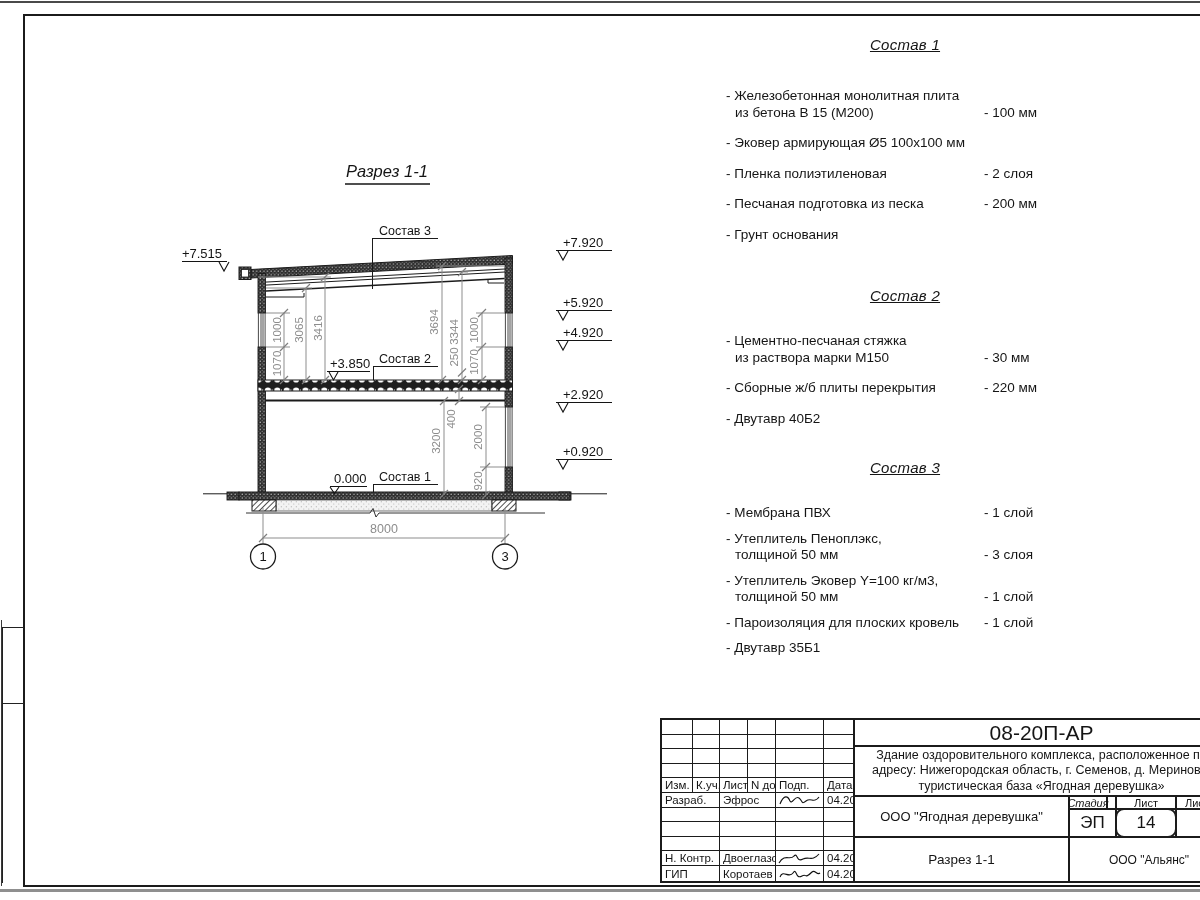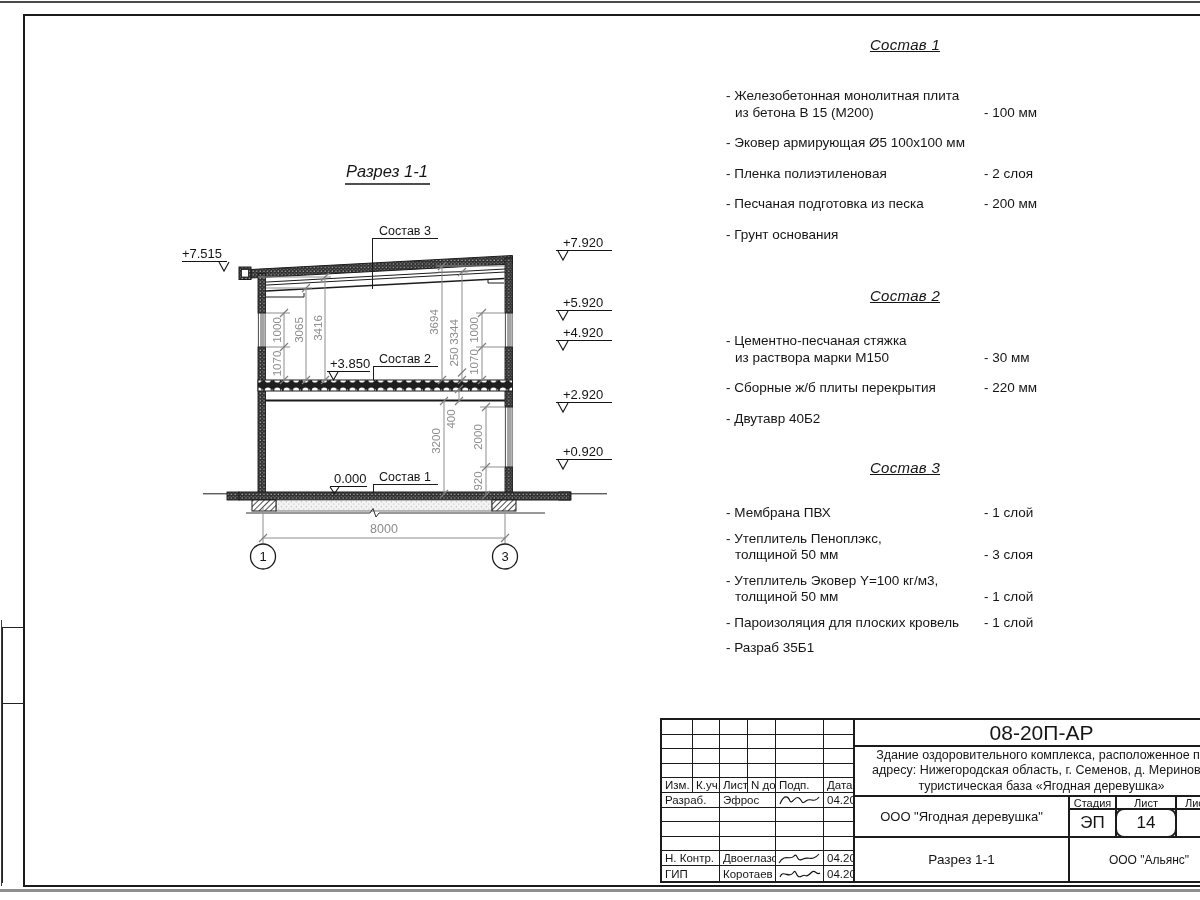--- a/index.html
+++ b/index.html
@@ -278,21 +278,21 @@
   <div class="item mb9">
     <div>- Утеплитель Эковер Y=100 кг/м3,</div>
     <div class="l2">толщиной 50 мм</div>
     <span class="val">- 1 слой</span>
   </div>
   <div class="item mb9">
     <div>- Пароизоляция для плоских кровель</div>
     <span class="val">- 1 слой</span>
   </div>
   <div class="item">
-    <div>- Разраб 35Б1</div>
+    <div>- Двутавр 35Б1</div>
   </div>
 </div>
 
 <div class="abs tb-grid">
 
   <div></div>
     <div></div>
     <div></div>
     <div></div>
     <div></div>
@@ -368,20 +368,20 @@
   <span>08-20П-АР</span>
 </div>
 <div class="abs tb-box" style="left:853px;top:745px;width:377px;height:52px;font-size:12.5px;line-height:15.5px;flex-direction:column;">
   <div>Здание оздоровительного комплекса, расположенное по</div>
   <div>адресу: Нижегородская область, г. Семенов, д. Мериново,</div>
   <div>туристическая база «Ягодная деревушка»</div>
 </div>
 <div class="abs tb-box" style="left:853px;top:795px;width:217px;height:43px;font-size:13px;">
   <span>ООО "Ягодная деревушка"</span>
 </div>
-<div class="abs tb-box" style="left:1068px;top:795px;width:49px;height:15px;font-size:11px;">Стадия</div>
+<div class="abs tb-box" style="left:1068px;top:795px;width:40px;height:15px;font-size:11px;font-style:italic;">Стадия</div>
 <div class="abs tb-box" style="left:1115px;top:795px;width:62px;height:15px;font-size:11px;">Лист</div>
 <div class="abs tb-box" style="left:1175px;top:795px;width:55px;height:15px;font-size:11px;justify-content:flex-start;padding-left:8px;">Листов</div>
 <div class="abs tb-box" style="left:1068px;top:808px;width:49px;height:30px;font-size:17px;">ЭП</div>
 <div class="abs tb-box" style="left:1115px;top:808px;width:62px;height:30px;font-size:17px;border-radius:9px;">14</div>
 <div class="abs tb-box" style="left:1175px;top:808px;width:55px;height:30px;"></div>
 <div class="abs tb-box" style="left:853px;top:836px;width:217px;height:47px;font-size:13.5px;">Разрез 1-1</div>
 <div class="abs tb-box" style="left:1068px;top:836px;width:162px;height:47px;font-size:12px;">ООО "Альянс"</div>
 
 </body></html>

